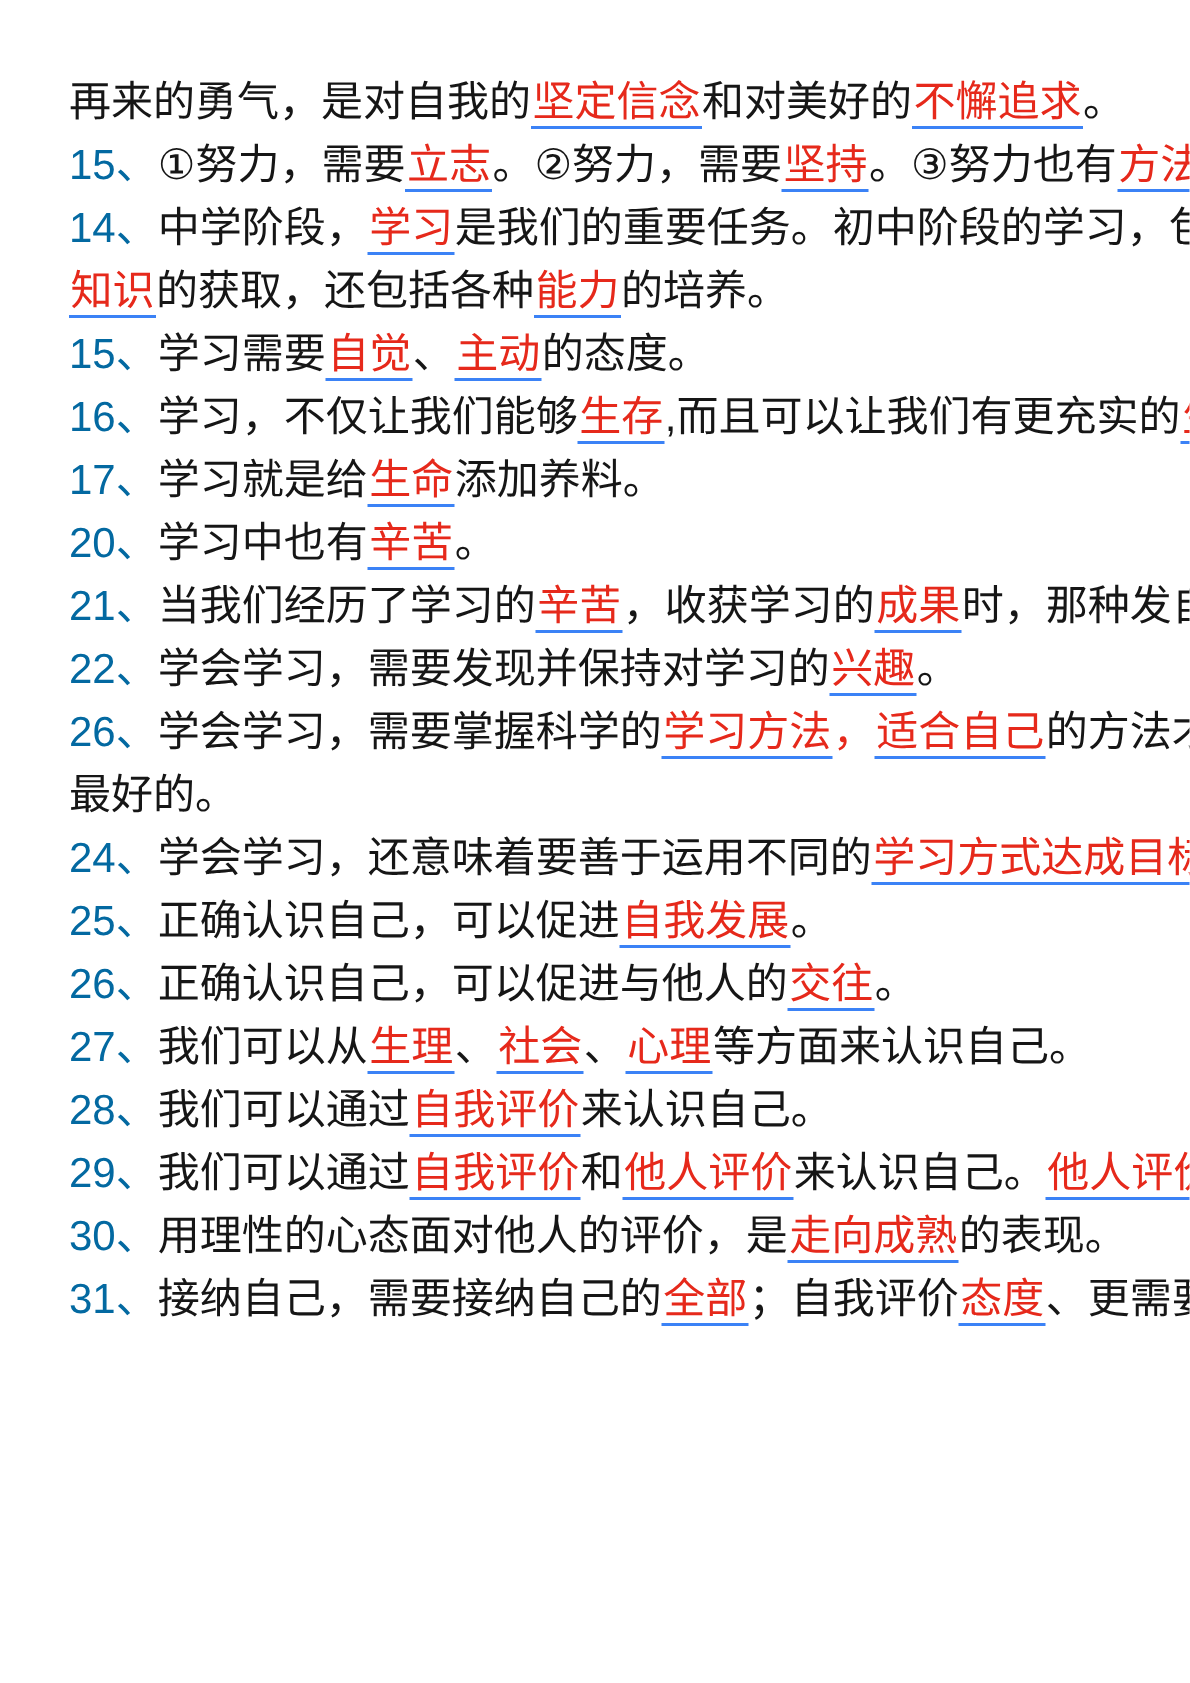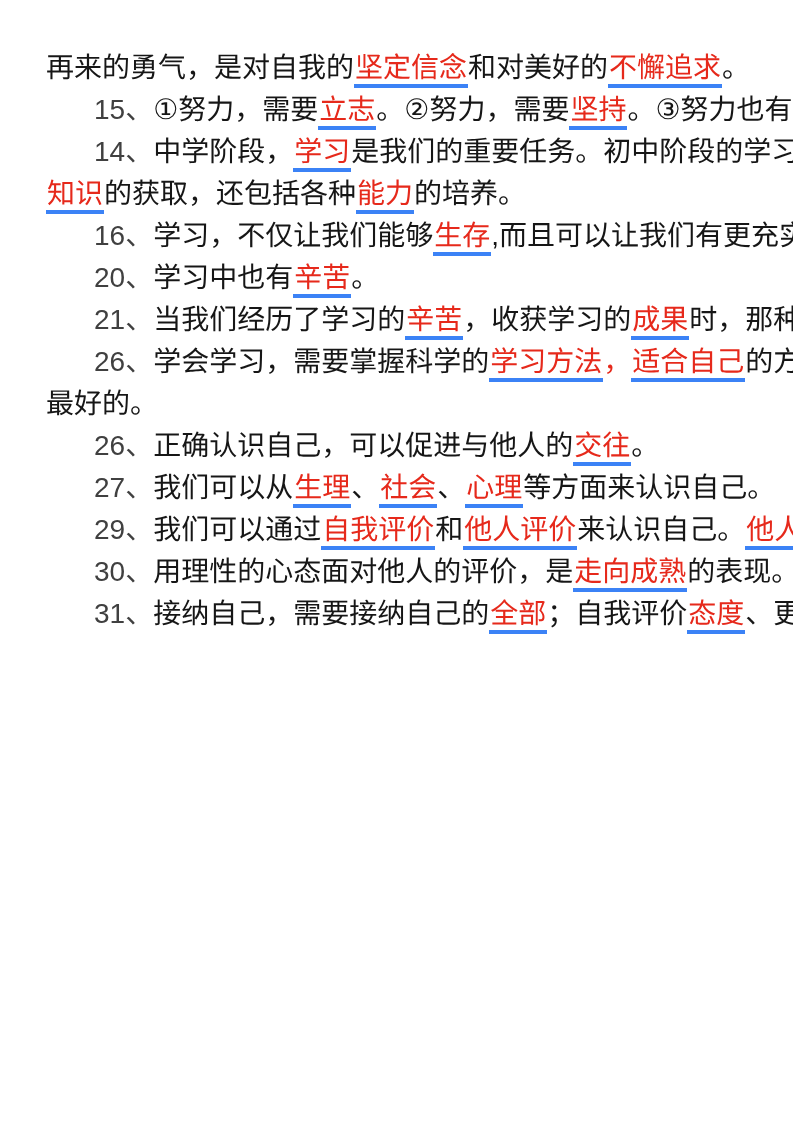--- a/index.html
+++ b/index.html
@@ -21,48 +21,53 @@
     font-size: 28px;
     line-height: 42px;
     color: #161616;
     font-weight: 500;
   }
   .line {
     height: 42px;
     white-space: nowrap;
   }
   .seg-number {
-    color: #404040;
-    margin-left: 48px;
+    color: #0369a1;
   }
   .seg-text {
     color: #161616;
   }
   .seg-red {
     color: #e6291b;
-    border-bottom: 4px solid #3b82f6;
+    border-bottom: 2px solid #3b82f6;
     padding: 0 1px 1px 1px;
   }
   .seg-redplain {
     color: #e6291b;
   }
 </style>
 </head>
 <body>
 
 <div class="page">
   <div>
       <div class="line"><span class="seg-text">再来的勇气，是对自我的</span><span class="seg-red">坚定信念</span><span class="seg-text">和对美好的</span><span class="seg-red">不懈追求</span><span class="seg-text">。</span></div>
       <div class="line"><span class="seg-number">15、</span><span class="seg-text">①努力，需要</span><span class="seg-red">立志</span><span class="seg-text">。②努力，需要</span><span class="seg-red">坚持</span><span class="seg-text">。③努力也有</span><span class="seg-red">方法</span></div>
       <div class="line"><span class="seg-number">14、</span><span class="seg-text">中学阶段，</span><span class="seg-red">学习</span><span class="seg-text">是我们的重要任务。初中阶段的学习，包括</span></div>
       <div class="line"><span class="seg-red">知识</span><span class="seg-text">的获取，还包括各种</span><span class="seg-red">能力</span><span class="seg-text">的培养。</span></div>
+      <div class="line"><span class="seg-number">15、</span><span class="seg-text">学习需要</span><span class="seg-red">自觉</span><span class="seg-text">、</span><span class="seg-red">主动</span><span class="seg-text">的态度。</span></div>
       <div class="line"><span class="seg-number">16、</span><span class="seg-text">学习，不仅让我们能够</span><span class="seg-red">生存</span><span class="seg-text">,而且可以让我们有更充实的</span><span class="seg-red">生活</span></div>
+      <div class="line"><span class="seg-number">17、</span><span class="seg-text">学习就是给</span><span class="seg-red">生命</span><span class="seg-text">添加养料。</span></div>
       <div class="line"><span class="seg-number">20、</span><span class="seg-text">学习中也有</span><span class="seg-red">辛苦</span><span class="seg-text">。</span></div>
       <div class="line"><span class="seg-number">21、</span><span class="seg-text">当我们经历了学习的</span><span class="seg-red">辛苦</span><span class="seg-text">，收获学习的</span><span class="seg-red">成果</span><span class="seg-text">时，那种发自内</span></div>
+      <div class="line"><span class="seg-number">22、</span><span class="seg-text">学会学习，需要发现并保持对学习的</span><span class="seg-red">兴趣</span><span class="seg-text">。</span></div>
       <div class="line"><span class="seg-number">26、</span><span class="seg-text">学会学习，需要掌握科学的</span><span class="seg-red">学习方法</span><span class="seg-redplain">，</span><span class="seg-red">适合自己</span><span class="seg-text">的方法才是</span></div>
       <div class="line"><span class="seg-text">最好的。</span></div>
+      <div class="line"><span class="seg-number">24、</span><span class="seg-text">学会学习，还意味着要善于运用不同的</span><span class="seg-red">学习方式达成目标</span></div>
+      <div class="line"><span class="seg-number">25、</span><span class="seg-text">正确认识自己，可以促进</span><span class="seg-red">自我发展</span><span class="seg-text">。</span></div>
       <div class="line"><span class="seg-number">26、</span><span class="seg-text">正确认识自己，可以促进与他人的</span><span class="seg-red">交往</span><span class="seg-text">。</span></div>
       <div class="line"><span class="seg-number">27、</span><span class="seg-text">我们可以从</span><span class="seg-red">生理</span><span class="seg-text">、</span><span class="seg-red">社会</span><span class="seg-text">、</span><span class="seg-red">心理</span><span class="seg-text">等方面来认识自己。</span></div>
+      <div class="line"><span class="seg-number">28、</span><span class="seg-text">我们可以通过</span><span class="seg-red">自我评价</span><span class="seg-text">来认识自己。</span></div>
       <div class="line"><span class="seg-number">29、</span><span class="seg-text">我们可以通过</span><span class="seg-red">自我评价</span><span class="seg-text">和</span><span class="seg-red">他人评价</span><span class="seg-text">来认识自己。</span><span class="seg-red">他人评价</span></div>
       <div class="line"><span class="seg-number">30、</span><span class="seg-text">用理性的心态面对他人的评价，是</span><span class="seg-red">走向成熟</span><span class="seg-text">的表现。</span></div>
       <div class="line"><span class="seg-number">31、</span><span class="seg-text">接纳自己，需要接纳自己的</span><span class="seg-red">全部</span><span class="seg-text">；自我评价</span><span class="seg-red">态度</span><span class="seg-text">、更需要</span></div>
     </div>
 </div>
 
 </body></html>

